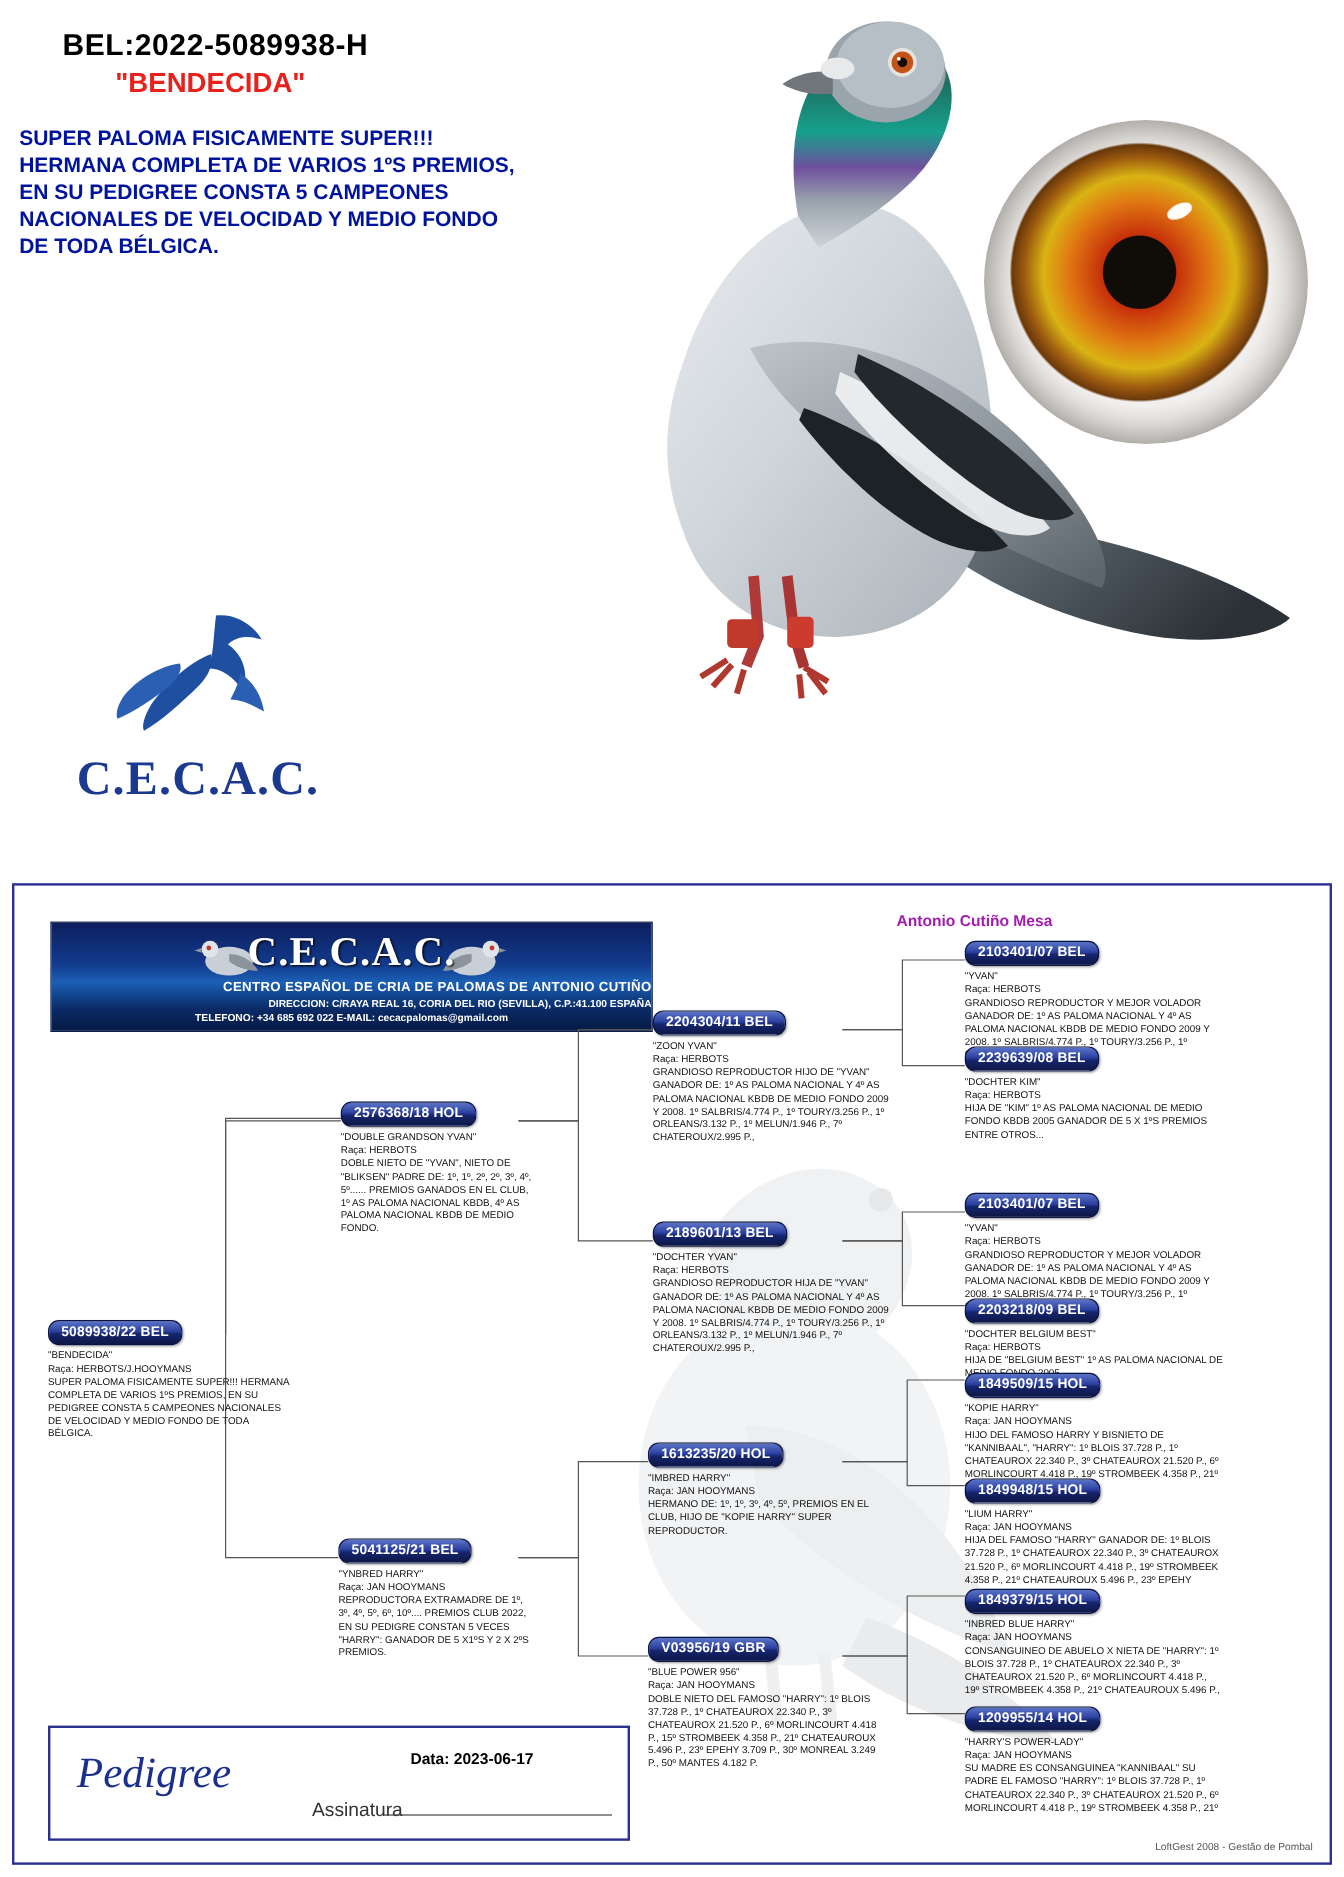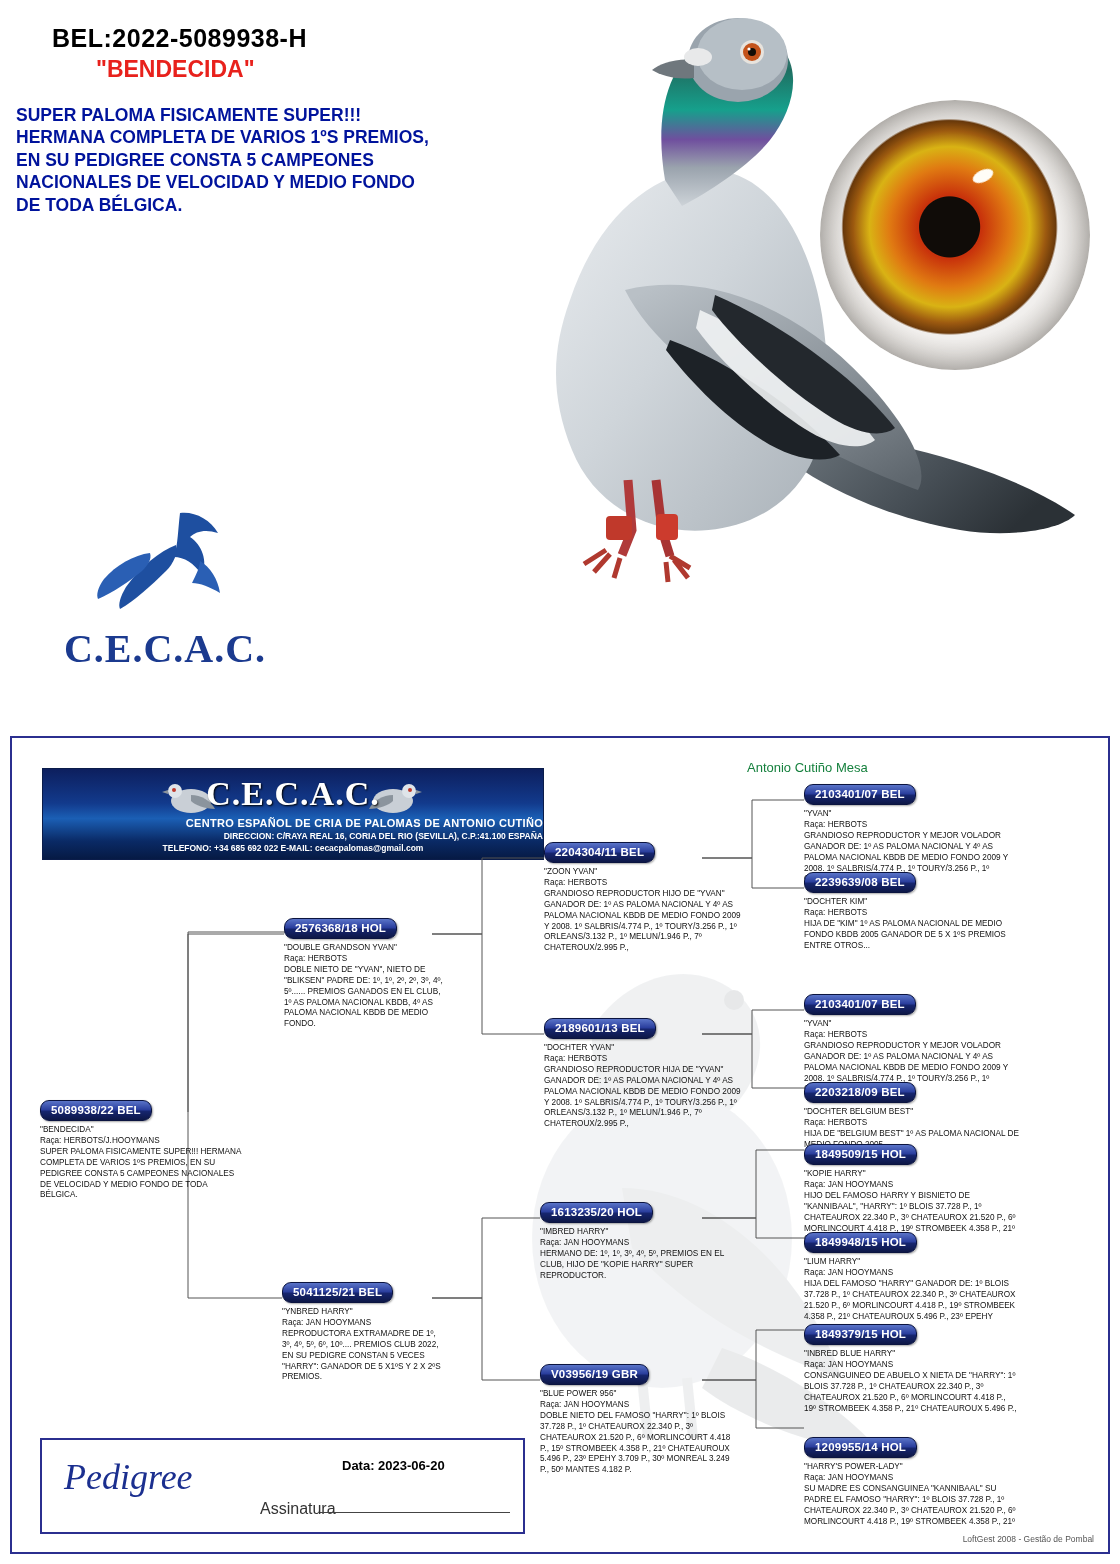--- a/index.html
+++ b/index.html
@@ -113,22 +113,22 @@
     height: 818px;
     border: 2px solid #2b2f8f;
     background: #ffffff;
     box-sizing: border-box;
   }
 
   #owner-name {
     position: absolute;
     left: 735px; top: 22px;
     font-size: 13px;
-    font-weight: normal;
-    color: #15803d;
+    font-weight: bold;
+    color: #a21caf;
   }
 
   
   #cecac-banner {
     position: absolute;
     left: 30px; top: 30px;
     width: 500px; height: 90px;
     background: linear-gradient(to bottom, #0d1f5e 0%, #123a8c 38%, #1b5fb5 55%, #0a2a66 80%, #061a44 100%);
     border: 1px solid #0a1c4a;
     overflow: hidden;
@@ -534,30 +534,30 @@
 
   <div class="ped-box" style="left:792px; top:586px; width:215px;">
     <span class="ped-label">1849379/15 HOL</span>
     <div class="ped-text">
       <span class="nick">"INBRED BLUE HARRY"</span>
       <span class="raca">Raça: JAN HOOYMANS</span>
       <span class="body">CONSANGUINEO DE ABUELO X NIETA DE "HARRY": 1º BLOIS 37.728 P., 1º CHATEAUROX 22.340 P., 3º CHATEAUROX 21.520 P., 6º MORLINCOURT 4.418 P., 19º STROMBEEK 4.358 P., 21º CHATEAUROUX 5.496 P.,</span>
     </div>
   </div>
 
-  <div class="ped-box" style="left:792px; top:684px; width:215px;margin-top:15px;">
+  <div class="ped-box" style="left:792px; top:684px; width:215px;">
     <span class="ped-label">1209955/14 HOL</span>
     <div class="ped-text">
       <span class="nick">"HARRY'S POWER-LADY"</span>
       <span class="raca">Raça: JAN HOOYMANS</span>
       <span class="body">SU MADRE ES CONSANGUINEA "KANNIBAAL" SU PADRE EL FAMOSO "HARRY": 1º BLOIS 37.728 P., 1º CHATEAUROX 22.340 P., 3º CHATEAUROX 21.520 P., 6º MORLINCOURT 4.418 P., 19º STROMBEEK 4.358 P., 21º</span>
     </div>
   </div>
 
   <div id="footer-box">
     <div id="pedigree-script">Pedigree</div>
-    <div id="footer-date">Data: 2023-06-20</div>
+    <div id="footer-date">Data: 2023-06-17</div>
     <div id="footer-sign-label">Assinatura</div>
     <div id="footer-sign-line"></div>
   </div>
 
   <div id="loftgest">LoftGest 2008 - Gestão de Pombal</div>
 </div>
 
 </body></html>

